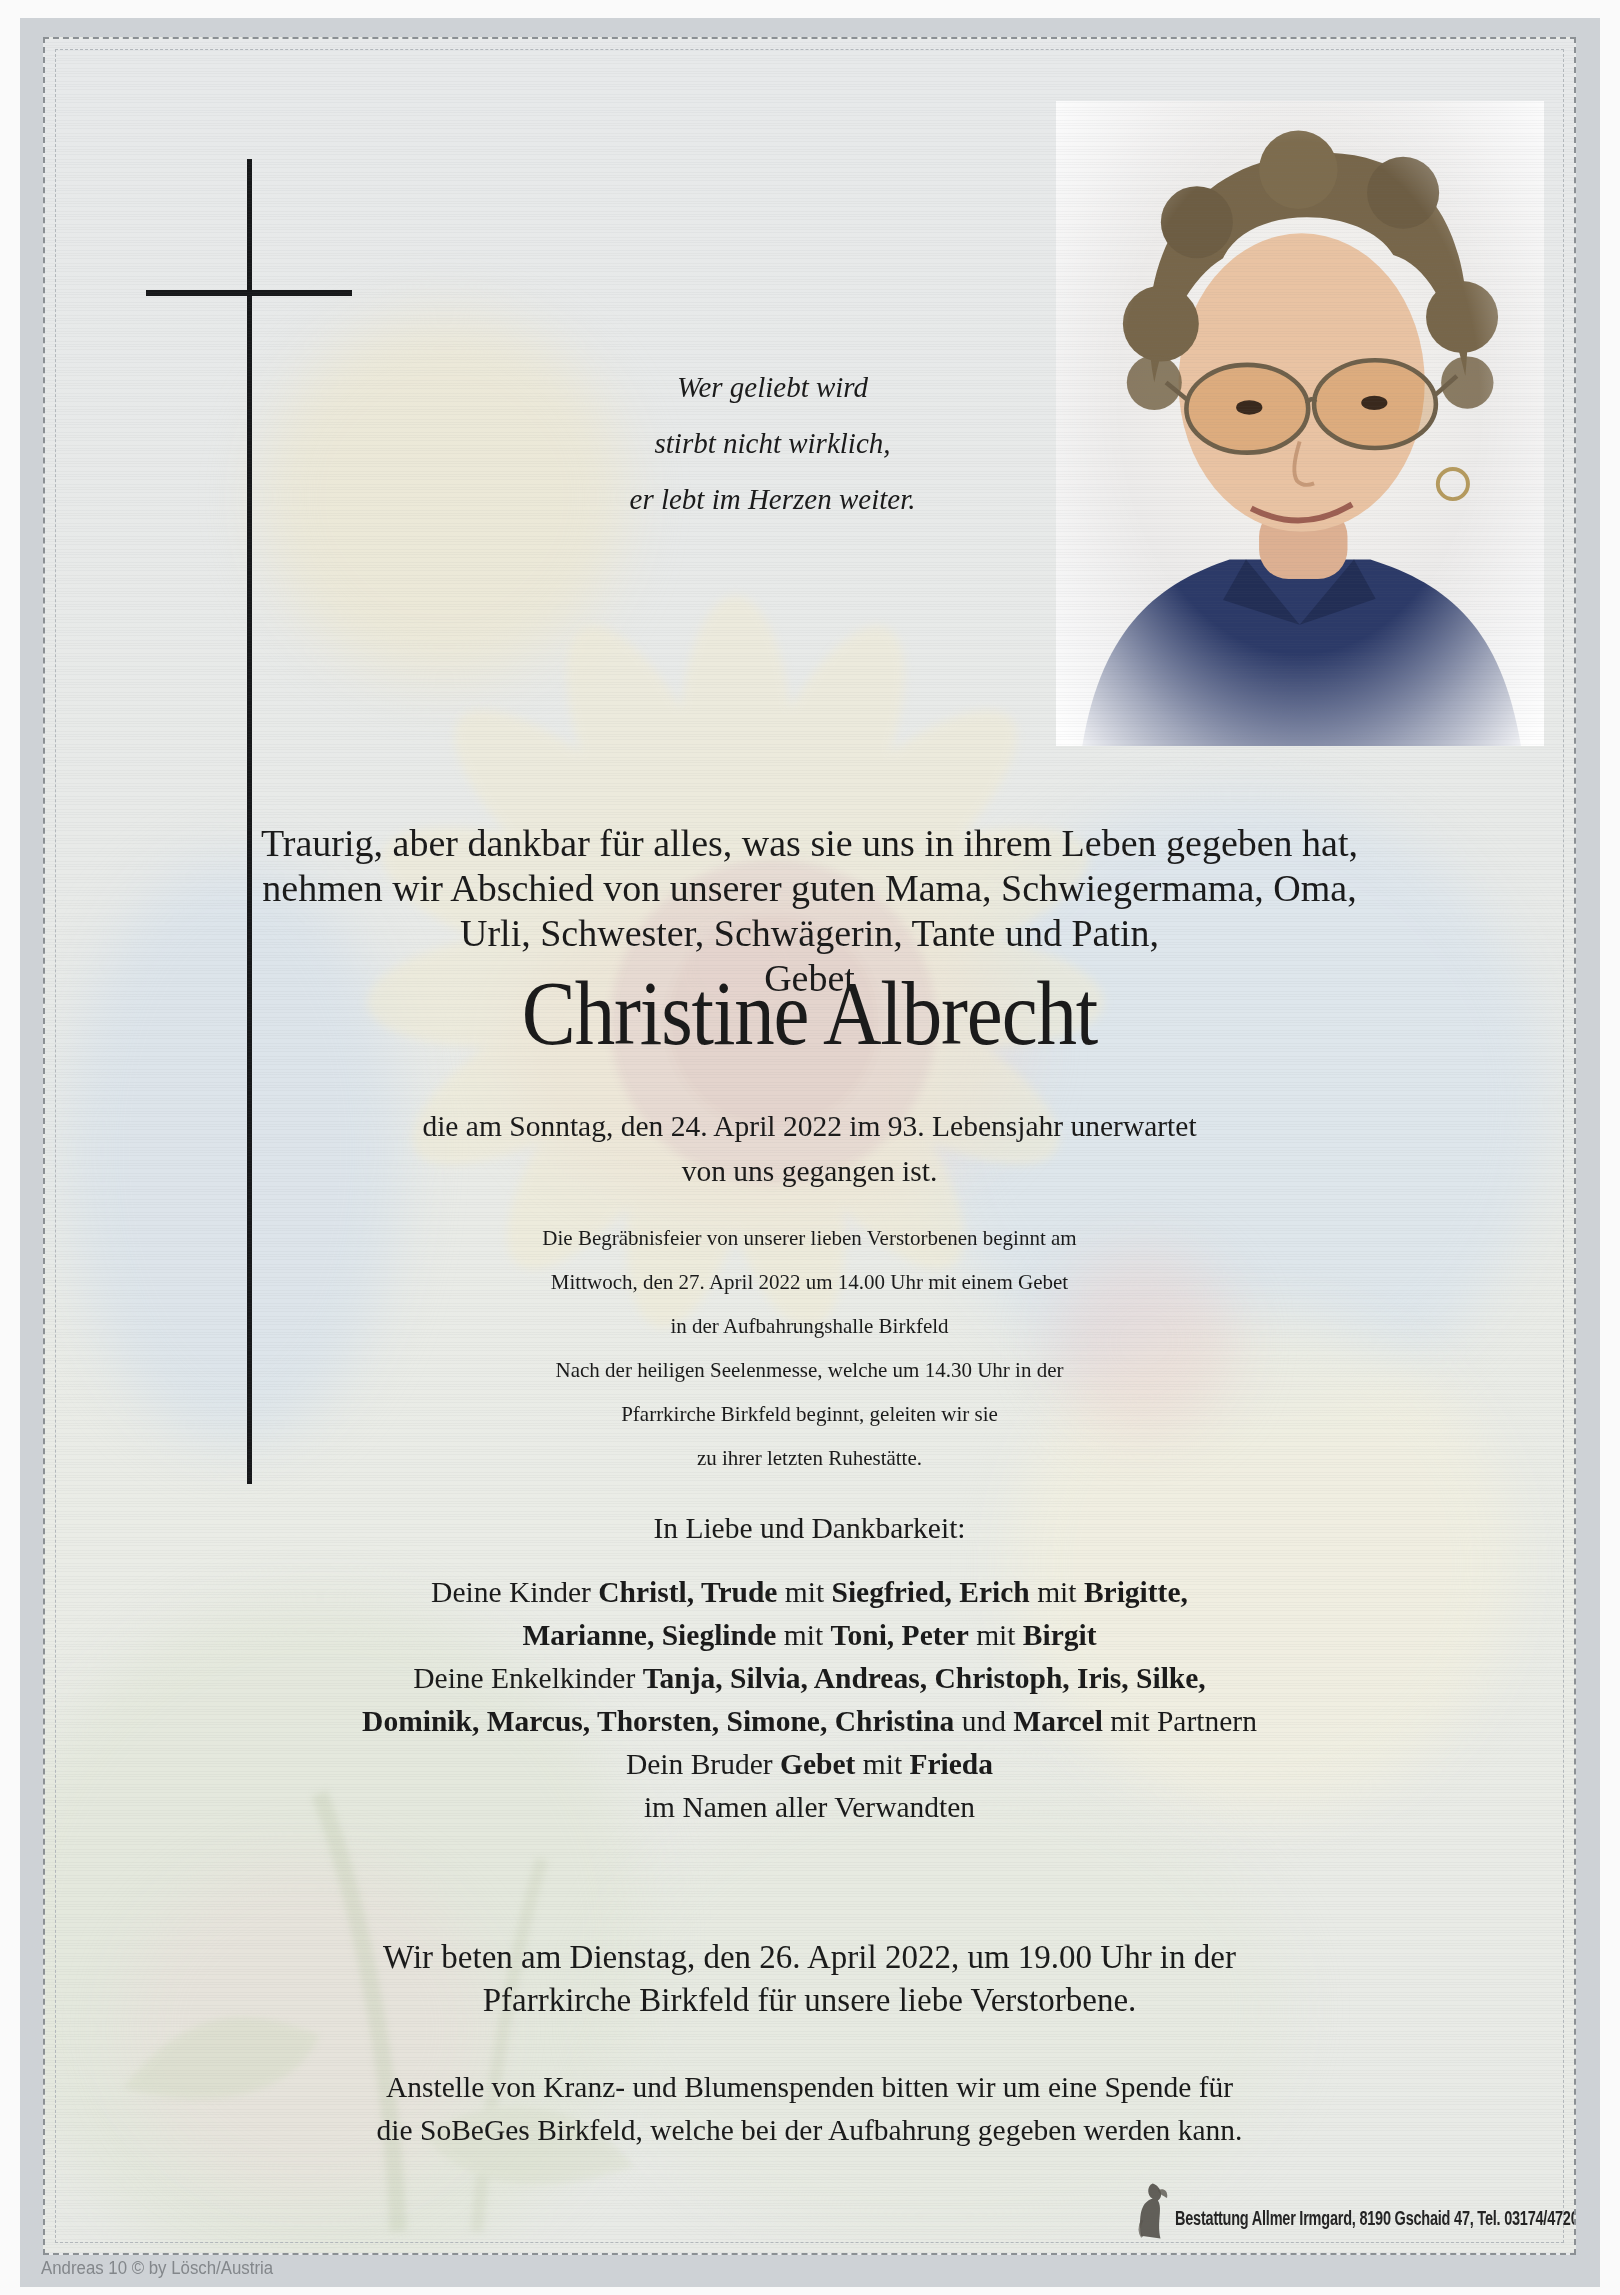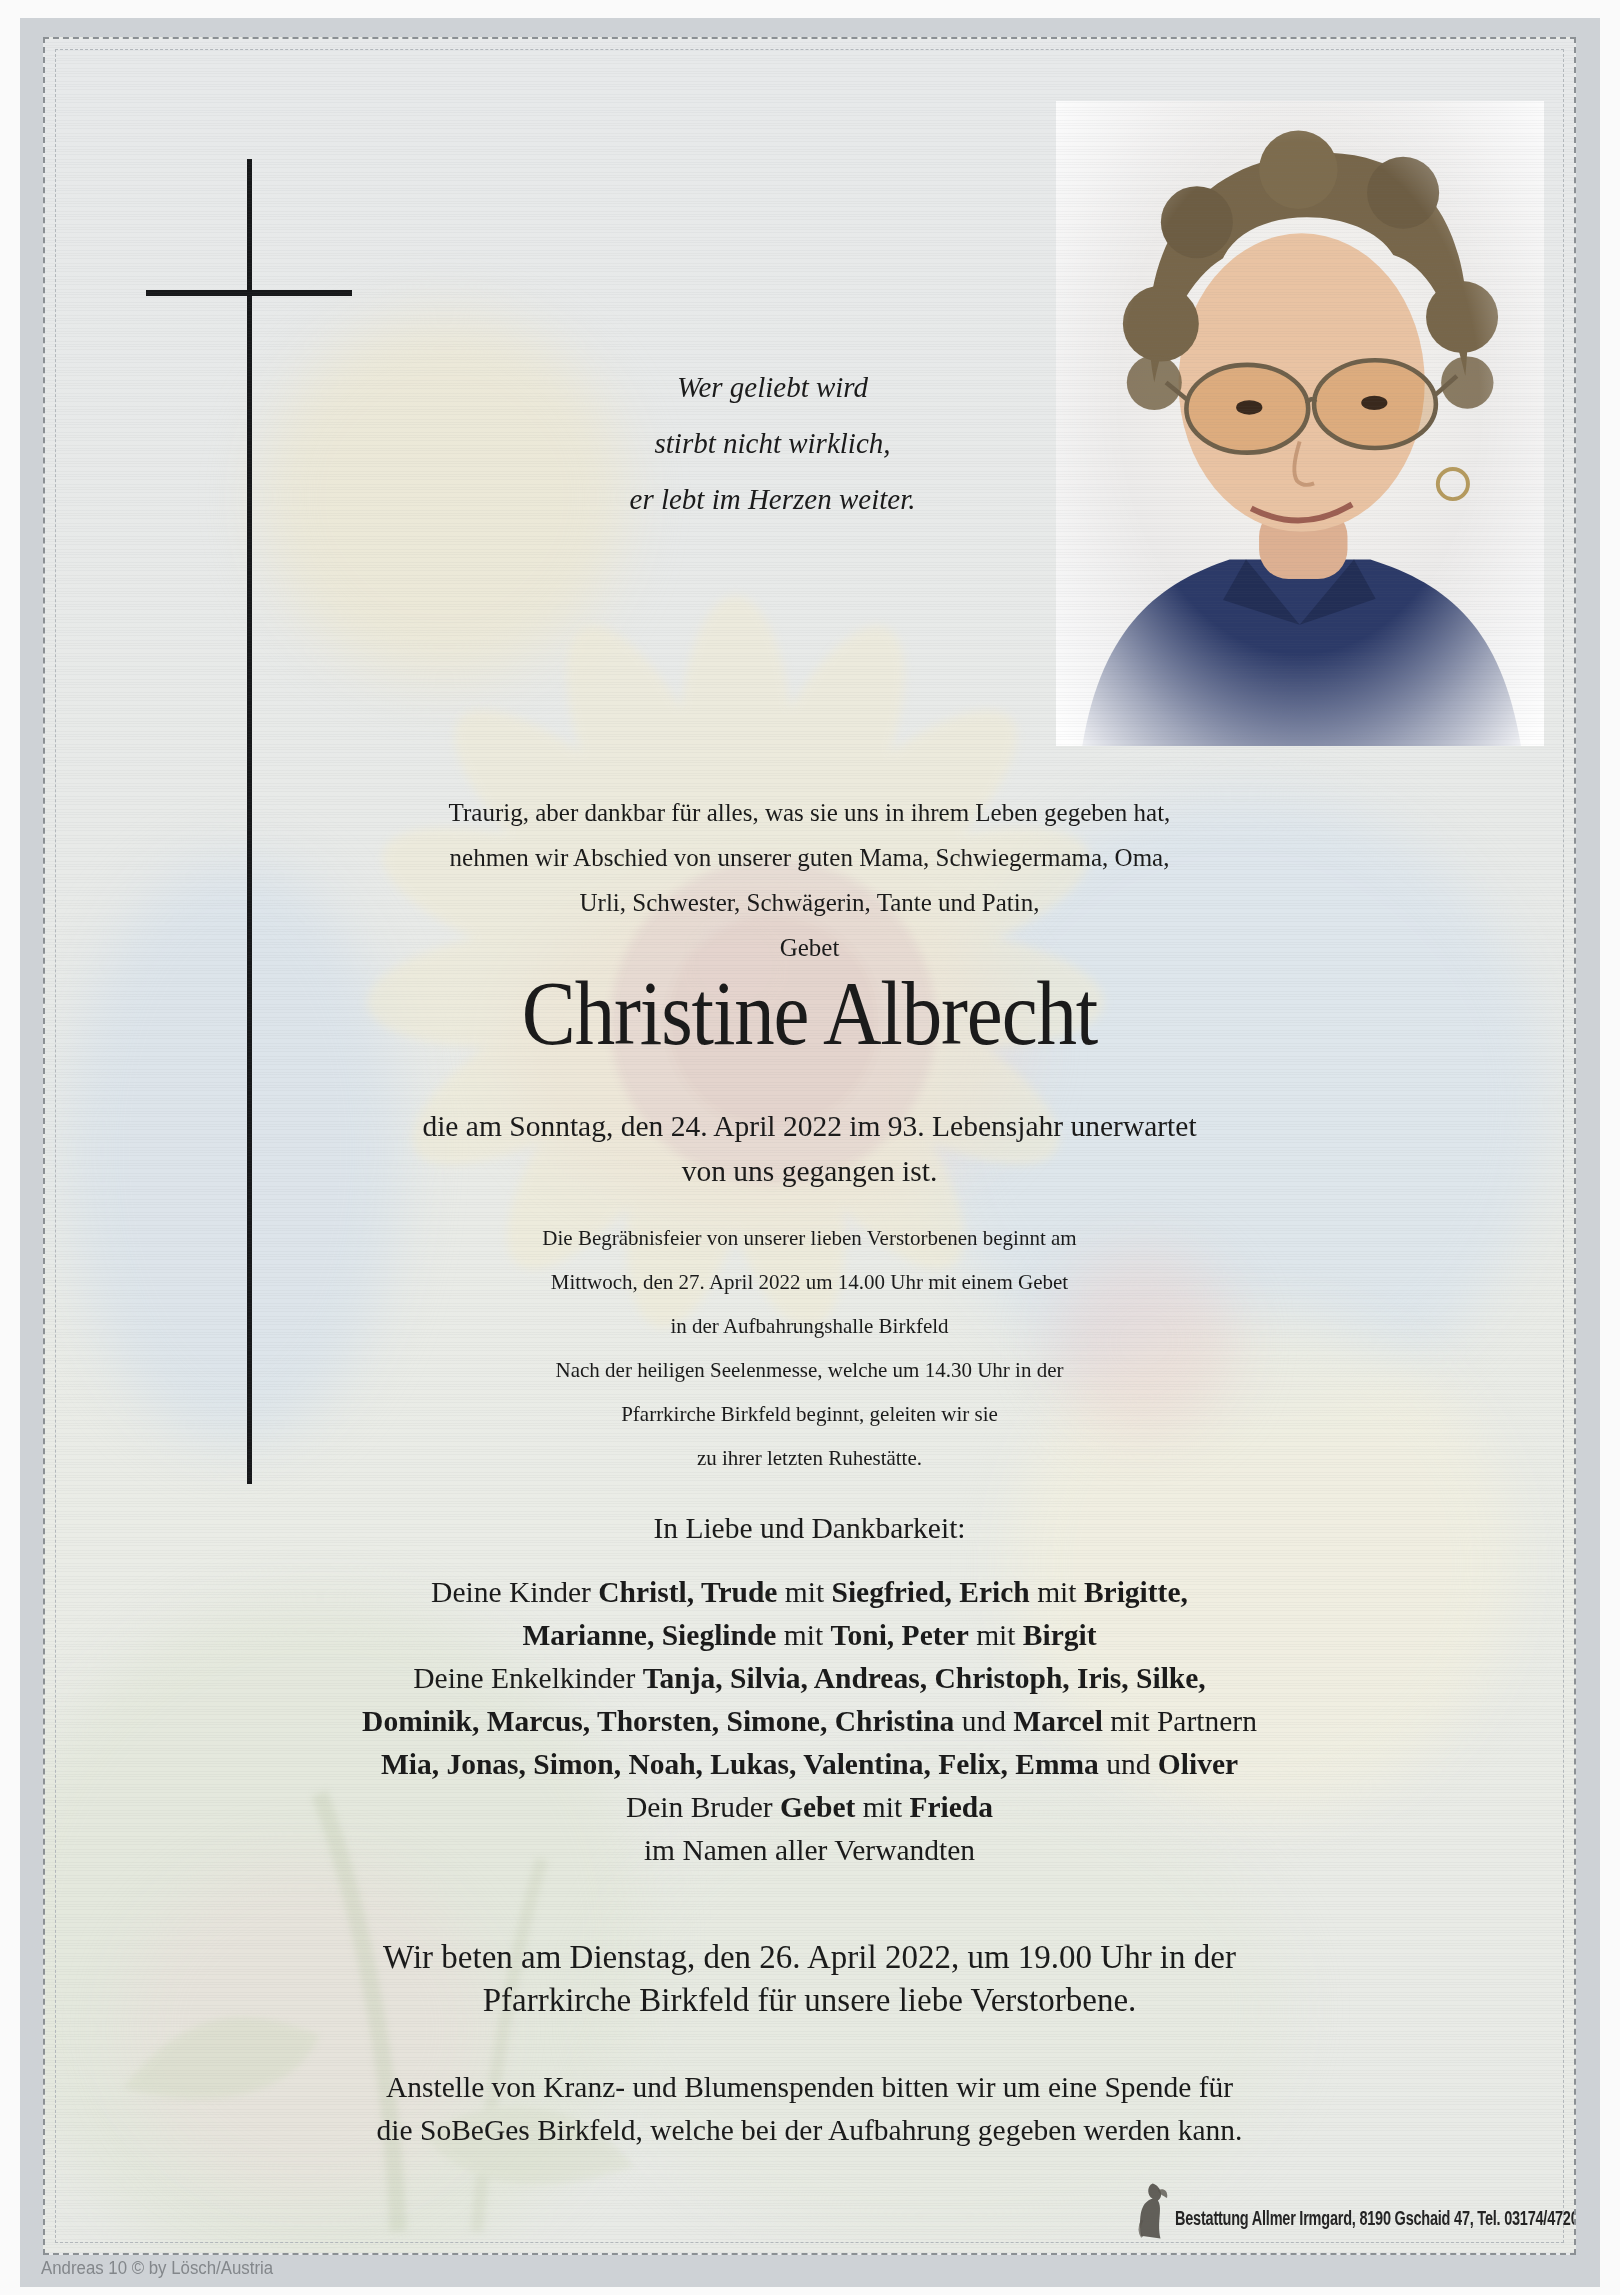--- a/index.html
+++ b/index.html
@@ -35,21 +35,21 @@
 
   
   .photo{position:absolute;left:1011px;top:62px;width:488px;height:645px;}
   .photo svg{display:block;width:100%;height:100%;}
   .photo .vignette{position:absolute;inset:0;
      background:radial-gradient(ellipse at 50% 46%,rgba(255,255,255,0) 52%,rgba(255,255,255,0.55) 76%,rgba(255,255,255,0.97) 97%);}
 
   
   .tblock{position:absolute;left:0;width:100%;text-align:center;z-index:5;}
   .quote{left:531px;width:393px;top:320px;font-style:italic;font-size:29px;line-height:56px;}
-  .intro{top:751px;font-size:25px;line-height:45px;}
+  .intro{top:782px;font-size:38px;line-height:45px;}
   .name{top:926px;font-size:92px;line-height:96px;letter-spacing:-1.3px;
         transform:scaleX(0.88);transform-origin:50% 50%;}
   .passing{top:1065px;font-size:29.5px;line-height:45px;}
   .funeral{top:1177px;font-size:21px;line-height:44px;}
   .gratitude{top:1467px;font-size:29.5px;line-height:44px;}
   .family{top:1532px;font-size:29.5px;line-height:43px;}
   .prayer{top:1897px;font-size:33px;line-height:43px;}
   .donation{top:2027px;font-size:29.5px;line-height:43px;}
   .family .b{font-weight:700;}
 
@@ -225,21 +225,20 @@
         <div class="line">zu ihrer letzten Ruhestätte.</div>
       </div>
 
     <div class="tblock gratitude">In Liebe und Dankbarkeit:</div>
 
     <div class="tblock family">
         <div class="line"><span>Deine Kinder </span><span class="b">Christl, Trude</span><span> mit </span><span class="b">Siegfried, Erich</span><span> mit </span><span class="b">Brigitte,</span></div>
         <div class="line"><span class="b">Marianne, Sieglinde</span><span> mit </span><span class="b">Toni, Peter</span><span> mit </span><span class="b">Birgit</span></div>
         <div class="line"><span>Deine Enkelkinder </span><span class="b">Tanja, Silvia, Andreas, Christoph, Iris, Silke,</span></div>
         <div class="line"><span class="b">Dominik, Marcus, Thorsten, Simone, Christina</span><span> und </span><span class="b">Marcel</span><span> mit Partnern</span></div>
-        <div class="line"><span class="b">Mia, Jonas, Simon, Noah, Lukas, Valentina, Felix, Emma</span><span> und </span><span class="b">Oliver</span></div>
         <div class="line"><span>Dein Bruder </span><span class="b">Gebet</span><span> mit </span><span class="b">Frieda</span></div>
         <div class="line"><span>im Namen aller Verwandten</span></div>
       </div>
 
     <div class="tblock prayer">
         <div class="line">Wir beten am Dienstag, den 26. April 2022, um 19.00 Uhr in der</div>
         <div class="line">Pfarrkirche Birkfeld für unsere liebe Verstorbene.</div>
       </div>
 
     <div class="tblock donation">

